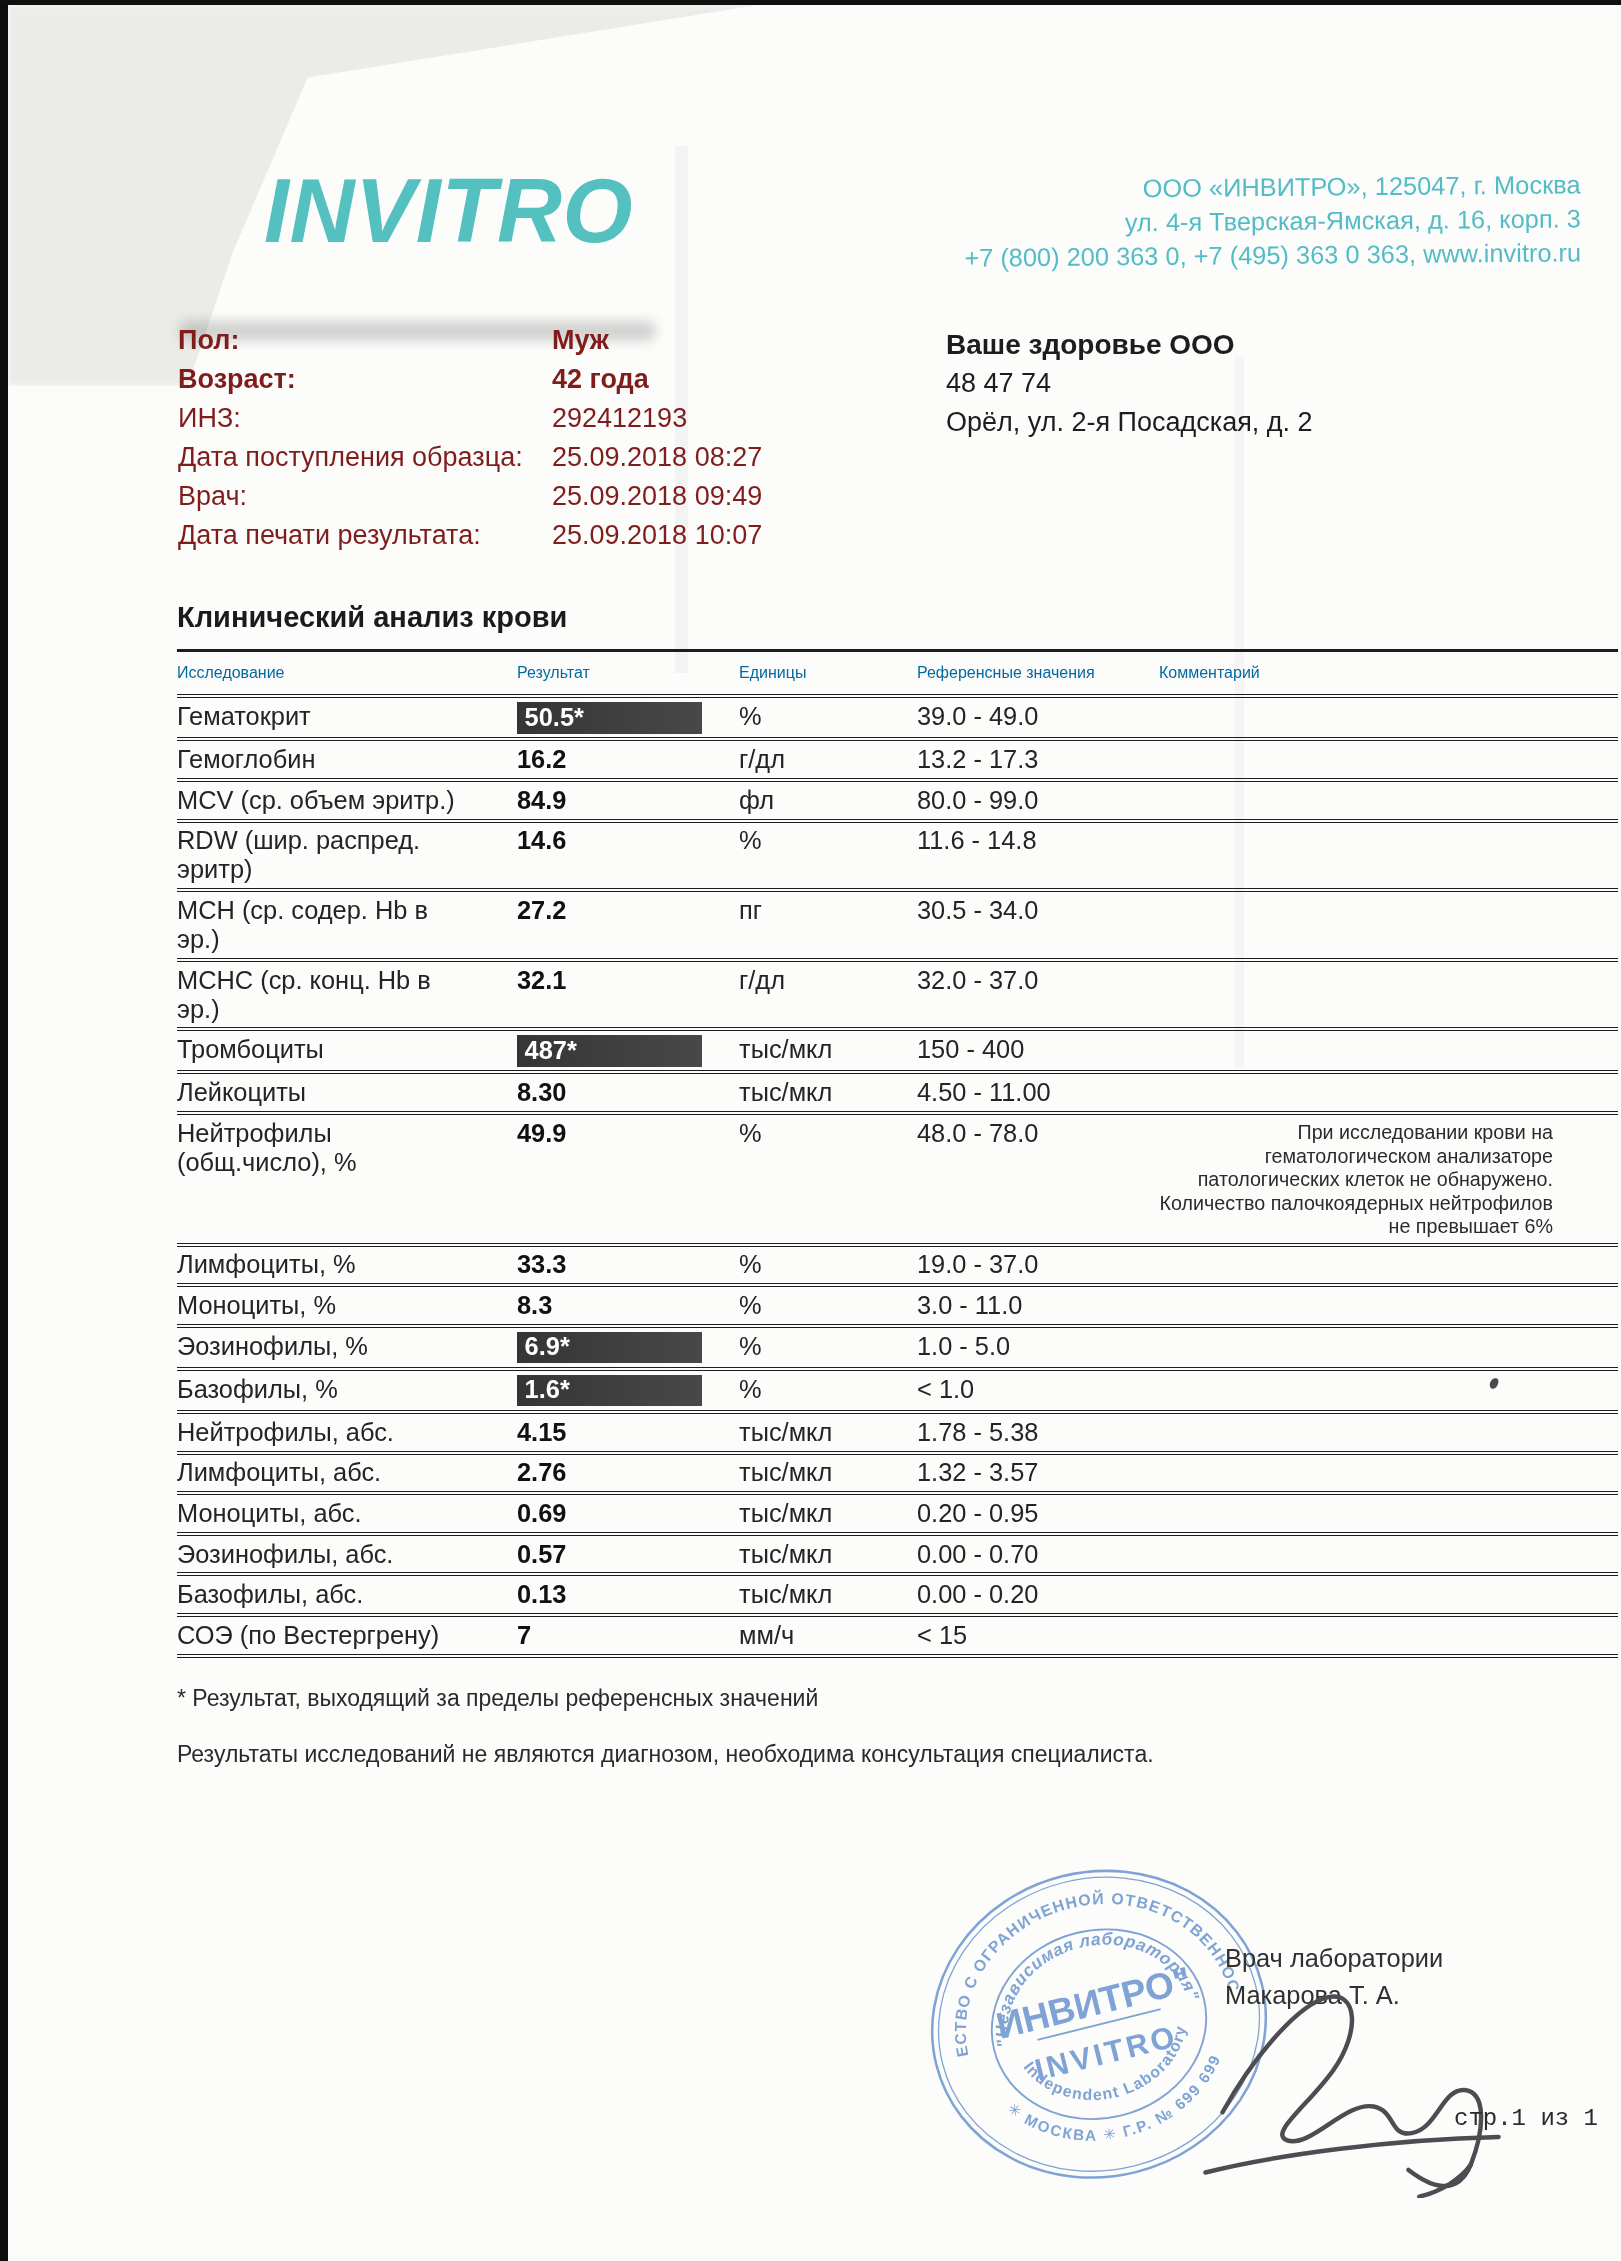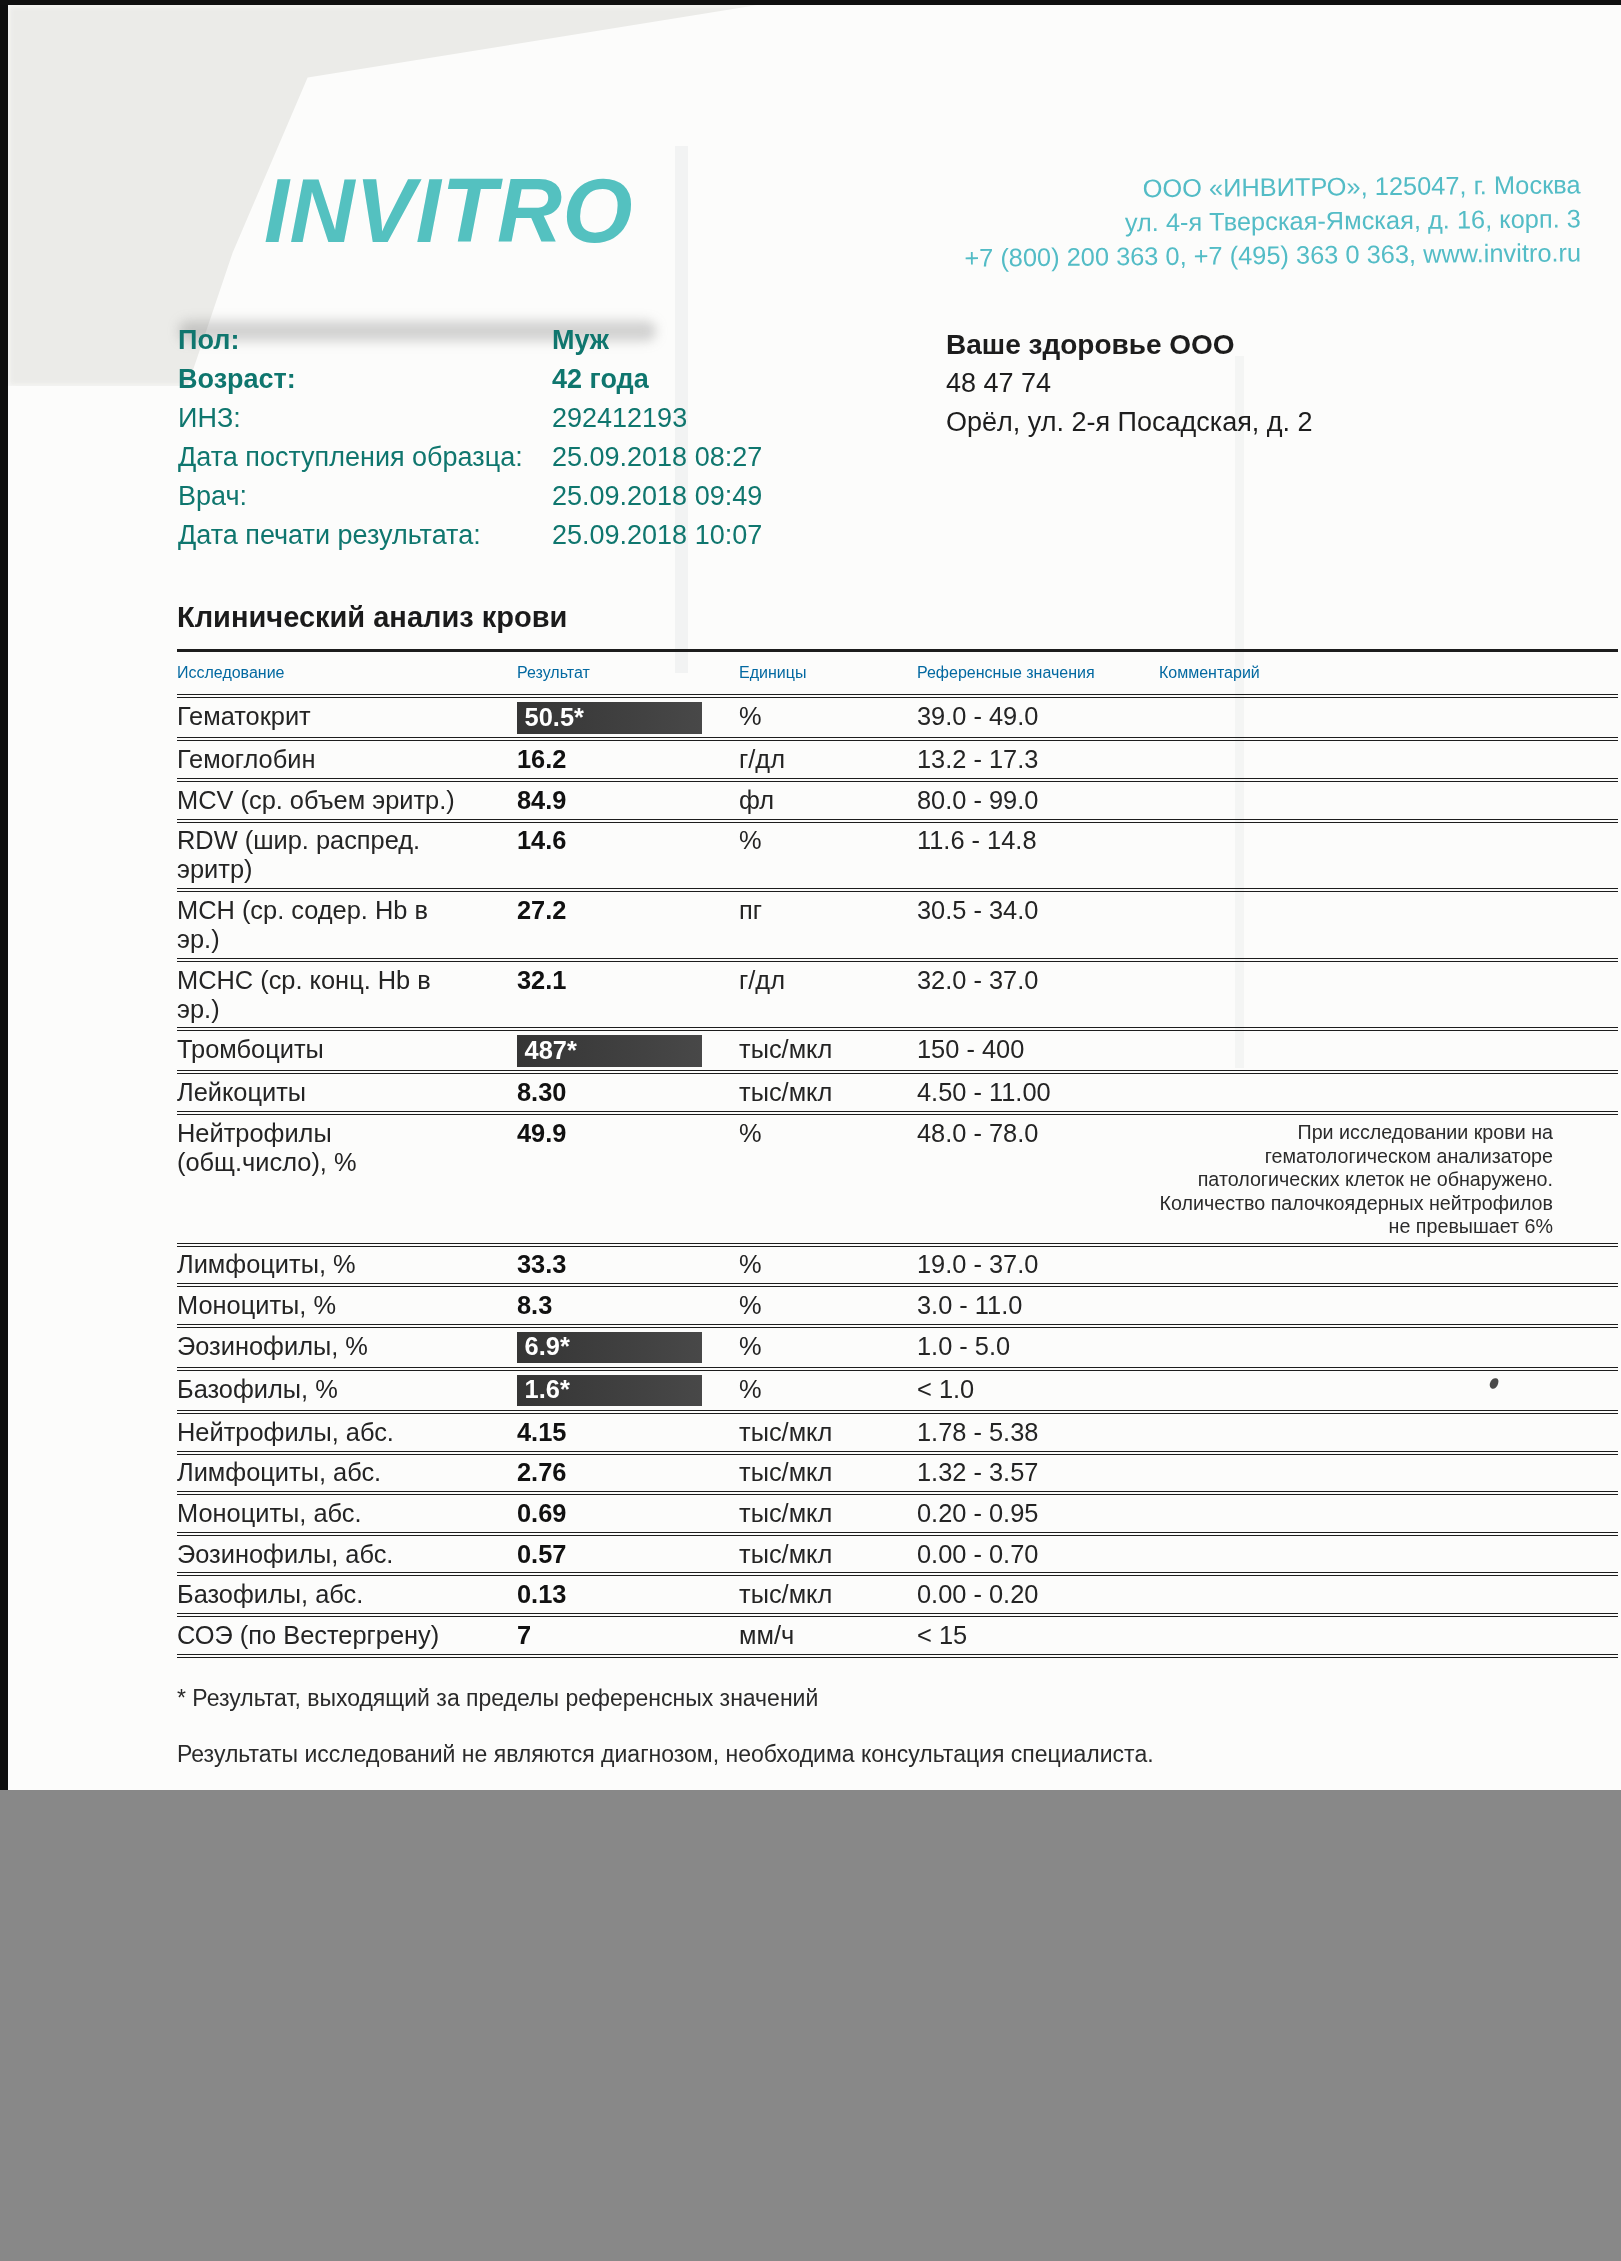--- a/index.html
+++ b/index.html
@@ -1,17 +1,17 @@
 <!DOCTYPE html>
 <html style="font-size:10.2px"><head>
 <meta charset="utf-8">
 <style>
   html,body { margin:0; padding:0; background:#888; }
   .page {
-    position:relative; width:1622px; height:1790px;
+    position:relative; width:1622px; height:2261px;
     background:#fcfcfb; overflow:hidden;
     font-family:"Liberation Sans","DejaVu Sans",sans-serif;
     color:#222;
   }
   
   .edge-left  { position:absolute; left:0; top:0; width:7.6px; height:2261px; background:#0e0e0e; }
   .edge-top   { position:absolute; left:0; top:0; width:1622px; height:5.1px; background:#101010; }
   .corner-shade {
     position:absolute; left:7.6px; top:5.1px; width:750px; height:381px;
     background:#ebebe8; filter:blur(3.2px);
@@ -34,21 +34,21 @@
   }
   .lab-address {
     position:absolute; right:41px; top:170px; text-align:right;
     color:#53bcc6; font-size:25.4px; line-height:34px;
     transform:rotate(-0.5deg);
   }
   .client { position:absolute; left:946px; top:285px; font-size:27px; line-height:39px; color:#1d1d1d;margin-top:40px; }
   .client .c-name { font-weight:bold; font-size:28px; }
 
   
-  .patient { position:absolute; left:178px; top:325px; font-size:27px; color:#0f766e; }
+  .patient { position:absolute; left:178px; top:325px; font-size:27px; color:#7f1d1d; }
   .patient .prow { display:flex; height:39px; align-items:baseline; }
   .patient .plabel { width:374px; }
   .patient .prow.b .plabel, .patient .prow.b .pvalue { font-weight:bold; }
 
   
   .content { position:absolute; left:177px; top:601px; width:1441px; }
   .rtitle { font-size:29px; font-weight:bold; color:#1b1b1b; margin:0 0 15.3px 0; }
   .rtable { border-top:3.2px solid #1d1d1d; border-bottom:4.4px double #1d1d1d; }
   .trow, .thead {
     display:grid; grid-template-columns:340px 222px 178px 242px 1fr;

